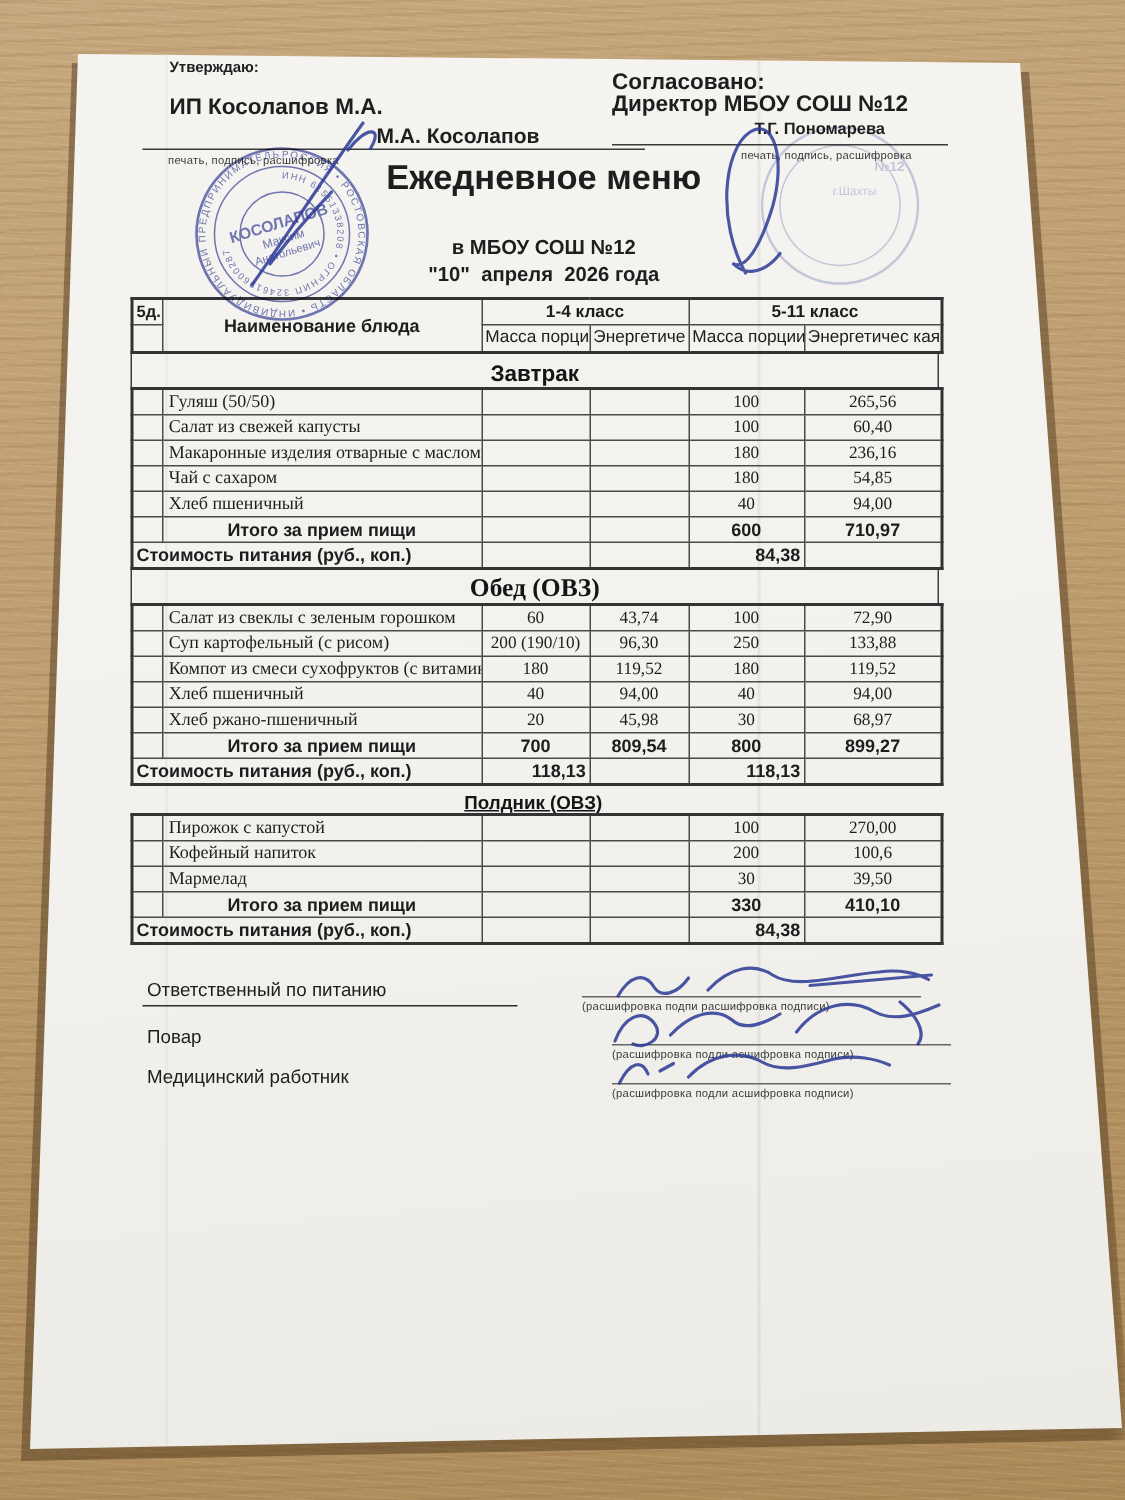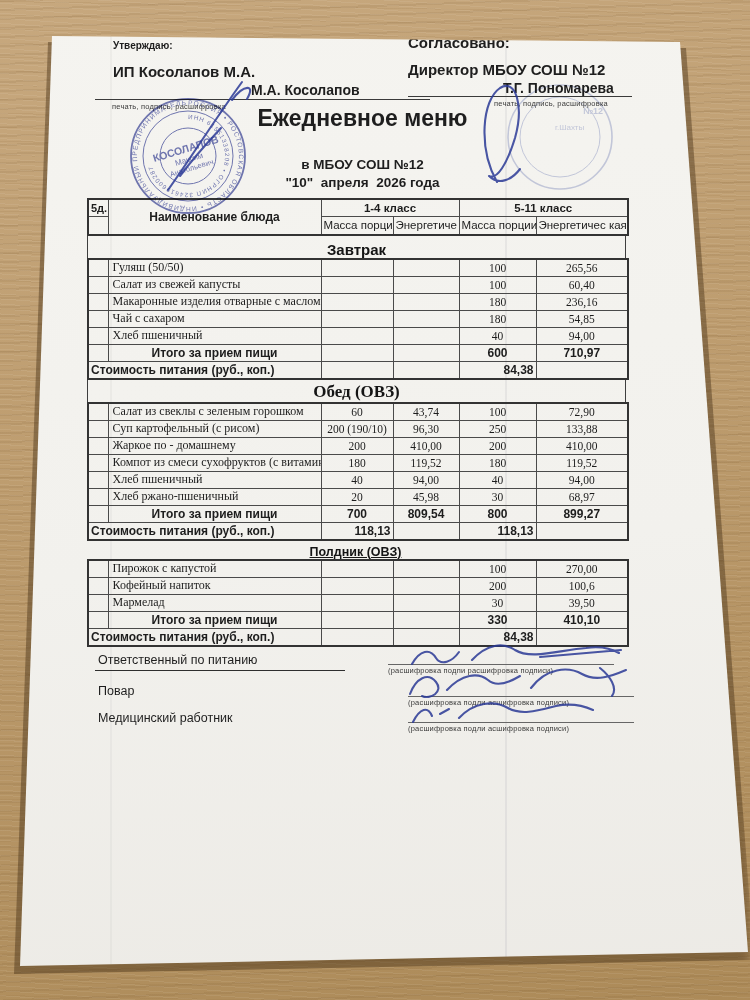--- a/index.html
+++ b/index.html
@@ -61,23 +61,23 @@
   <div class="paper">
     <div class="crease" style="left:505px;"></div>
     <div class="crease" style="left:110px;opacity:.6;"></div>
 
     <div class="abs b sans ink" style="left:113px;top:40px;font-size:10px;">Утверждаю:</div>
     <div class="abs b sans ink" style="left:113px;top:63px;font-size:15px;">ИП Косолапов М.А.</div>
     <div class="abs b sans ink" style="left:231px;top:82px;font-size:14px;padding-left:20px;">М.А. Косолапов</div>
     <div class="abs uline" style="left:95px;top:99px;width:335px;"></div>
     <div class="abs cap sans" style="left:112px;top:102px;font-size:7.5px;">печать, подпись, расшифровка</div>
 
-    <div class="abs b sans ink" style="left:408px;top:34px;font-size:15px;">Согласовано:</div>
+    <div class="abs b sans ink" style="left:408px;top:46px;font-size:15px;">Согласовано:</div>
     <div class="abs b sans ink" style="left:408px;top:61px;font-size:15px;">Директор МБОУ СОШ №12</div>
-    <div class="abs b sans ink" style="left:503px;top:80px;font-size:14px;">Т.Г. Пономарева</div>
+    <div class="abs b sans ink" style="left:503px;top:80px;font-size:11px;">Т.Г. Пономарева</div>
     <div class="abs uline" style="left:408px;top:96px;width:224px;"></div>
     <div class="abs cap sans" style="left:494px;top:99px;font-size:7.5px;">печать, подпись, расшифровка</div>
 
     <div class="abs b sans ink center" style="left:90px;top:105px;width:545px;font-size:23px;">Ежедневное меню</div>
     <div class="abs b sans ink center" style="left:90px;top:157px;width:545px;font-size:13.5px;">в МБОУ СОШ №12</div>
     <div class="abs b sans ink center" style="left:90px;top:175px;width:545px;font-size:13.5px;">"10"&nbsp; апреля &nbsp;2026 года</div>
 
     <div class="menu-wrap">
         <table class="mt">
           <colgroup>
@@ -195,28 +195,20 @@
               <td class="val">100</td>
               <td class="val">72,90</td>
             </tr>
             <tr class="item">
               <td class="nar"></td>
               <td class="nm">Суп картофельный (с рисом)</td>
               <td class="val">200 (190/10)</td>
               <td class="val">96,30</td>
               <td class="val">250</td>
               <td class="val">133,88</td>
-            </tr>
-            <tr class="item">
-              <td class="nar"></td>
-              <td class="nm">Жаркое по - домашнему</td>
-              <td class="val">200</td>
-              <td class="val">410,00</td>
-              <td class="val">200</td>
-              <td class="val">410,00</td>
             </tr>
             <tr class="item">
               <td class="nar"></td>
               <td class="nm">Компот из смеси сухофруктов (с витамином</td>
               <td class="val">180</td>
               <td class="val">119,52</td>
               <td class="val">180</td>
               <td class="val">119,52</td>
             </tr>
             <tr class="item">

